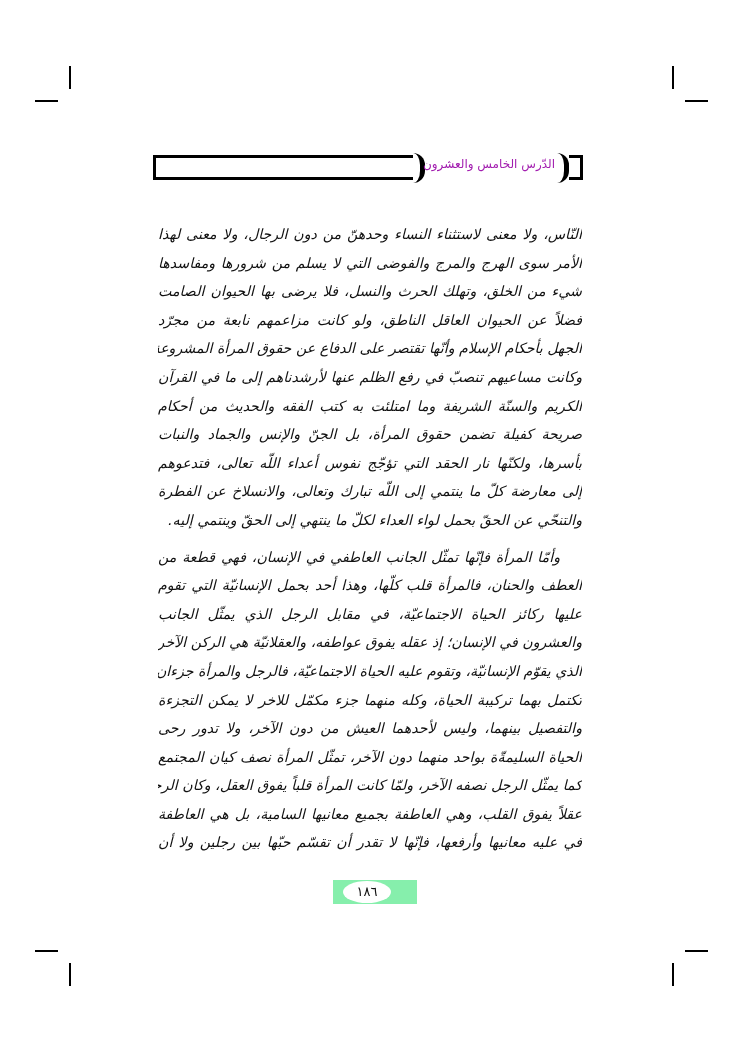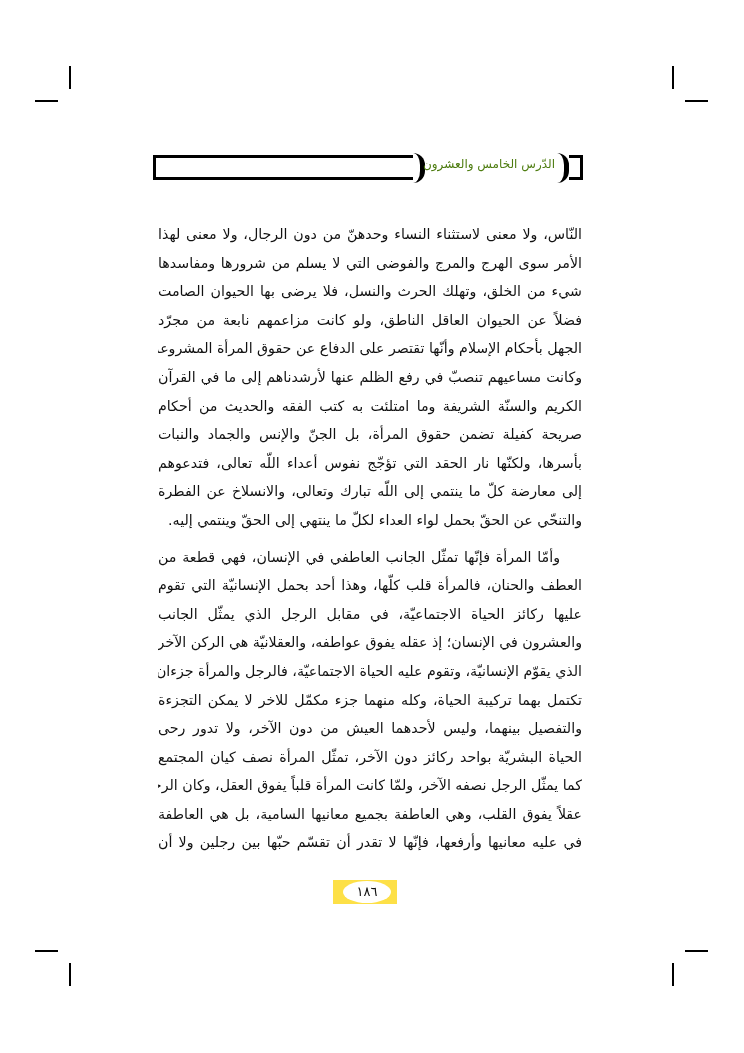--- a/index.html
+++ b/index.html
@@ -14,31 +14,31 @@
     .title-pill { position:absolute; left:413px; top:151px; width:156px; height:34px; background:#fff; }
     .title-pill .cap-l, .title-pill .cap-r {
       position:absolute; top:2px; width:12px; height:30px; box-sizing:border-box; }
     .title-pill .cap-l { left:0; border-right:5px solid #000; border-radius:0 16px 16px 0;
       border-top:0; border-bottom:0; transform:scaleX(-1); }
     .title-pill .cap-r { right:0; border-left:5px solid #000; border-radius:16px 0 0 16px; }
     .title-pill .cap-r { transform:scaleX(-1); }
     .title-pill .cap-l { transform:none; border-right:none; border-left:5px solid #000; border-radius:16px 0 0 16px; }
     .title-pill .cap-l { left:0; transform:scaleX(-1); }
     .title-text { position:absolute; left:14px; right:14px; top:6px; text-align:left;
-                  font-size:12px; direction:rtl; white-space:nowrap; color:#4d7c0f; }
+                  font-size:12px; direction:rtl; white-space:nowrap; color:#a21caf; }
 
     .body-text { position:absolute; left:158px; top:220px; width:424px;
                  direction:rtl; text-align:justify; font-size:14.2px; line-height:28.6px;
                  font-family:"DejaVu Sans", sans-serif; }
-    .body-text .line { display:block; text-align:justify; text-align-last:justify; white-space:nowrap; overflow:hidden; height:28.6px; }
+    .body-text .line { display:block; text-align:justify; text-align-last:justify; white-space:nowrap; overflow:hidden; height:28.6px;font-style:italic; }
     .body-text .line.last { text-align-last:right; }
     .body-text .para-gap { height:8px; }
     .body-text .indent { padding-right:22px; }
 
-    .page-num { position:absolute; left:333px; top:880px; width:64px; height:24px; background:#fde047; }
+    .page-num { position:absolute; left:333px; top:880px; width:84px; height:24px; background:#86efac; }
     .page-num .oval { position:absolute; left:10px; top:1px; width:48px; height:22px;
                       background:#fff; border-radius:50%; text-align:center;
                       font-size:13px; line-height:22px; direction:rtl; color:#111; }
   </style>
 </head>
 <body>
 
 <div class="mark v" style="left:69px; top:66px;"></div>
 <div class="mark h" style="left:35px; top:100px;"></div>
 <div class="mark v" style="left:672px; top:66px;"></div>
@@ -71,21 +71,21 @@
   </div>
   <div class="para-gap"></div>
   <div>
     <span class="line indent">وأمّا المرأة فإنّها تمثّل الجانب العاطفي في الإنسان، فهي قطعة من</span>
     <span class="line">العطف والحنان، فالمرأة قلب كلّها، وهذا أحد بحمل الإنسانيّة التي تقوم</span>
     <span class="line">عليها ركائز الحياة الاجتماعيّة، في مقابل الرجل الذي يمثّل الجانب</span>
     <span class="line">والعشرون في الإنسان؛ إذ عقله يفوق عواطفه، والعقلانيّة هي الركن الآخر</span>
     <span class="line">الذي يقوّم الإنسانيّة، وتقوم عليه الحياة الاجتماعيّة، فالرجل والمرأة جزءان</span>
     <span class="line">تكتمل بهما تركيبة الحياة، وكله منهما جزء مكمّل للاخر لا يمكن التجزءة</span>
     <span class="line">والتفصيل بينهما، وليس لأحدهما العيش من دون الآخر، ولا تدور رحى</span>
-    <span class="line">الحياة البشريّة بواحد ركائز دون الآخر، تمثّل المرأة نصف كيان المجتمع</span>
+    <span class="line">الحياة السليمةّة بواحد منهما دون الآخر، تمثّل المرأة نصف كيان المجتمع</span>
     <span class="line">كما يمثّل الرجل نصفه الآخر، ولمّا كانت المرأة قلباً يفوق العقل، وكان الرجل</span>
     <span class="line">عقلاً يفوق القلب، وهي العاطفة بجميع معانيها السامية، بل هي العاطفة</span>
     <span class="line">في عليه معانيها وأرفعها، فإنّها لا تقدر أن تقسّم حبّها بين رجلين ولا أن</span>
   </div>
 </div>
 
 <div class="page-num">
   <div class="oval">١٨٦</div>
 </div>
 

